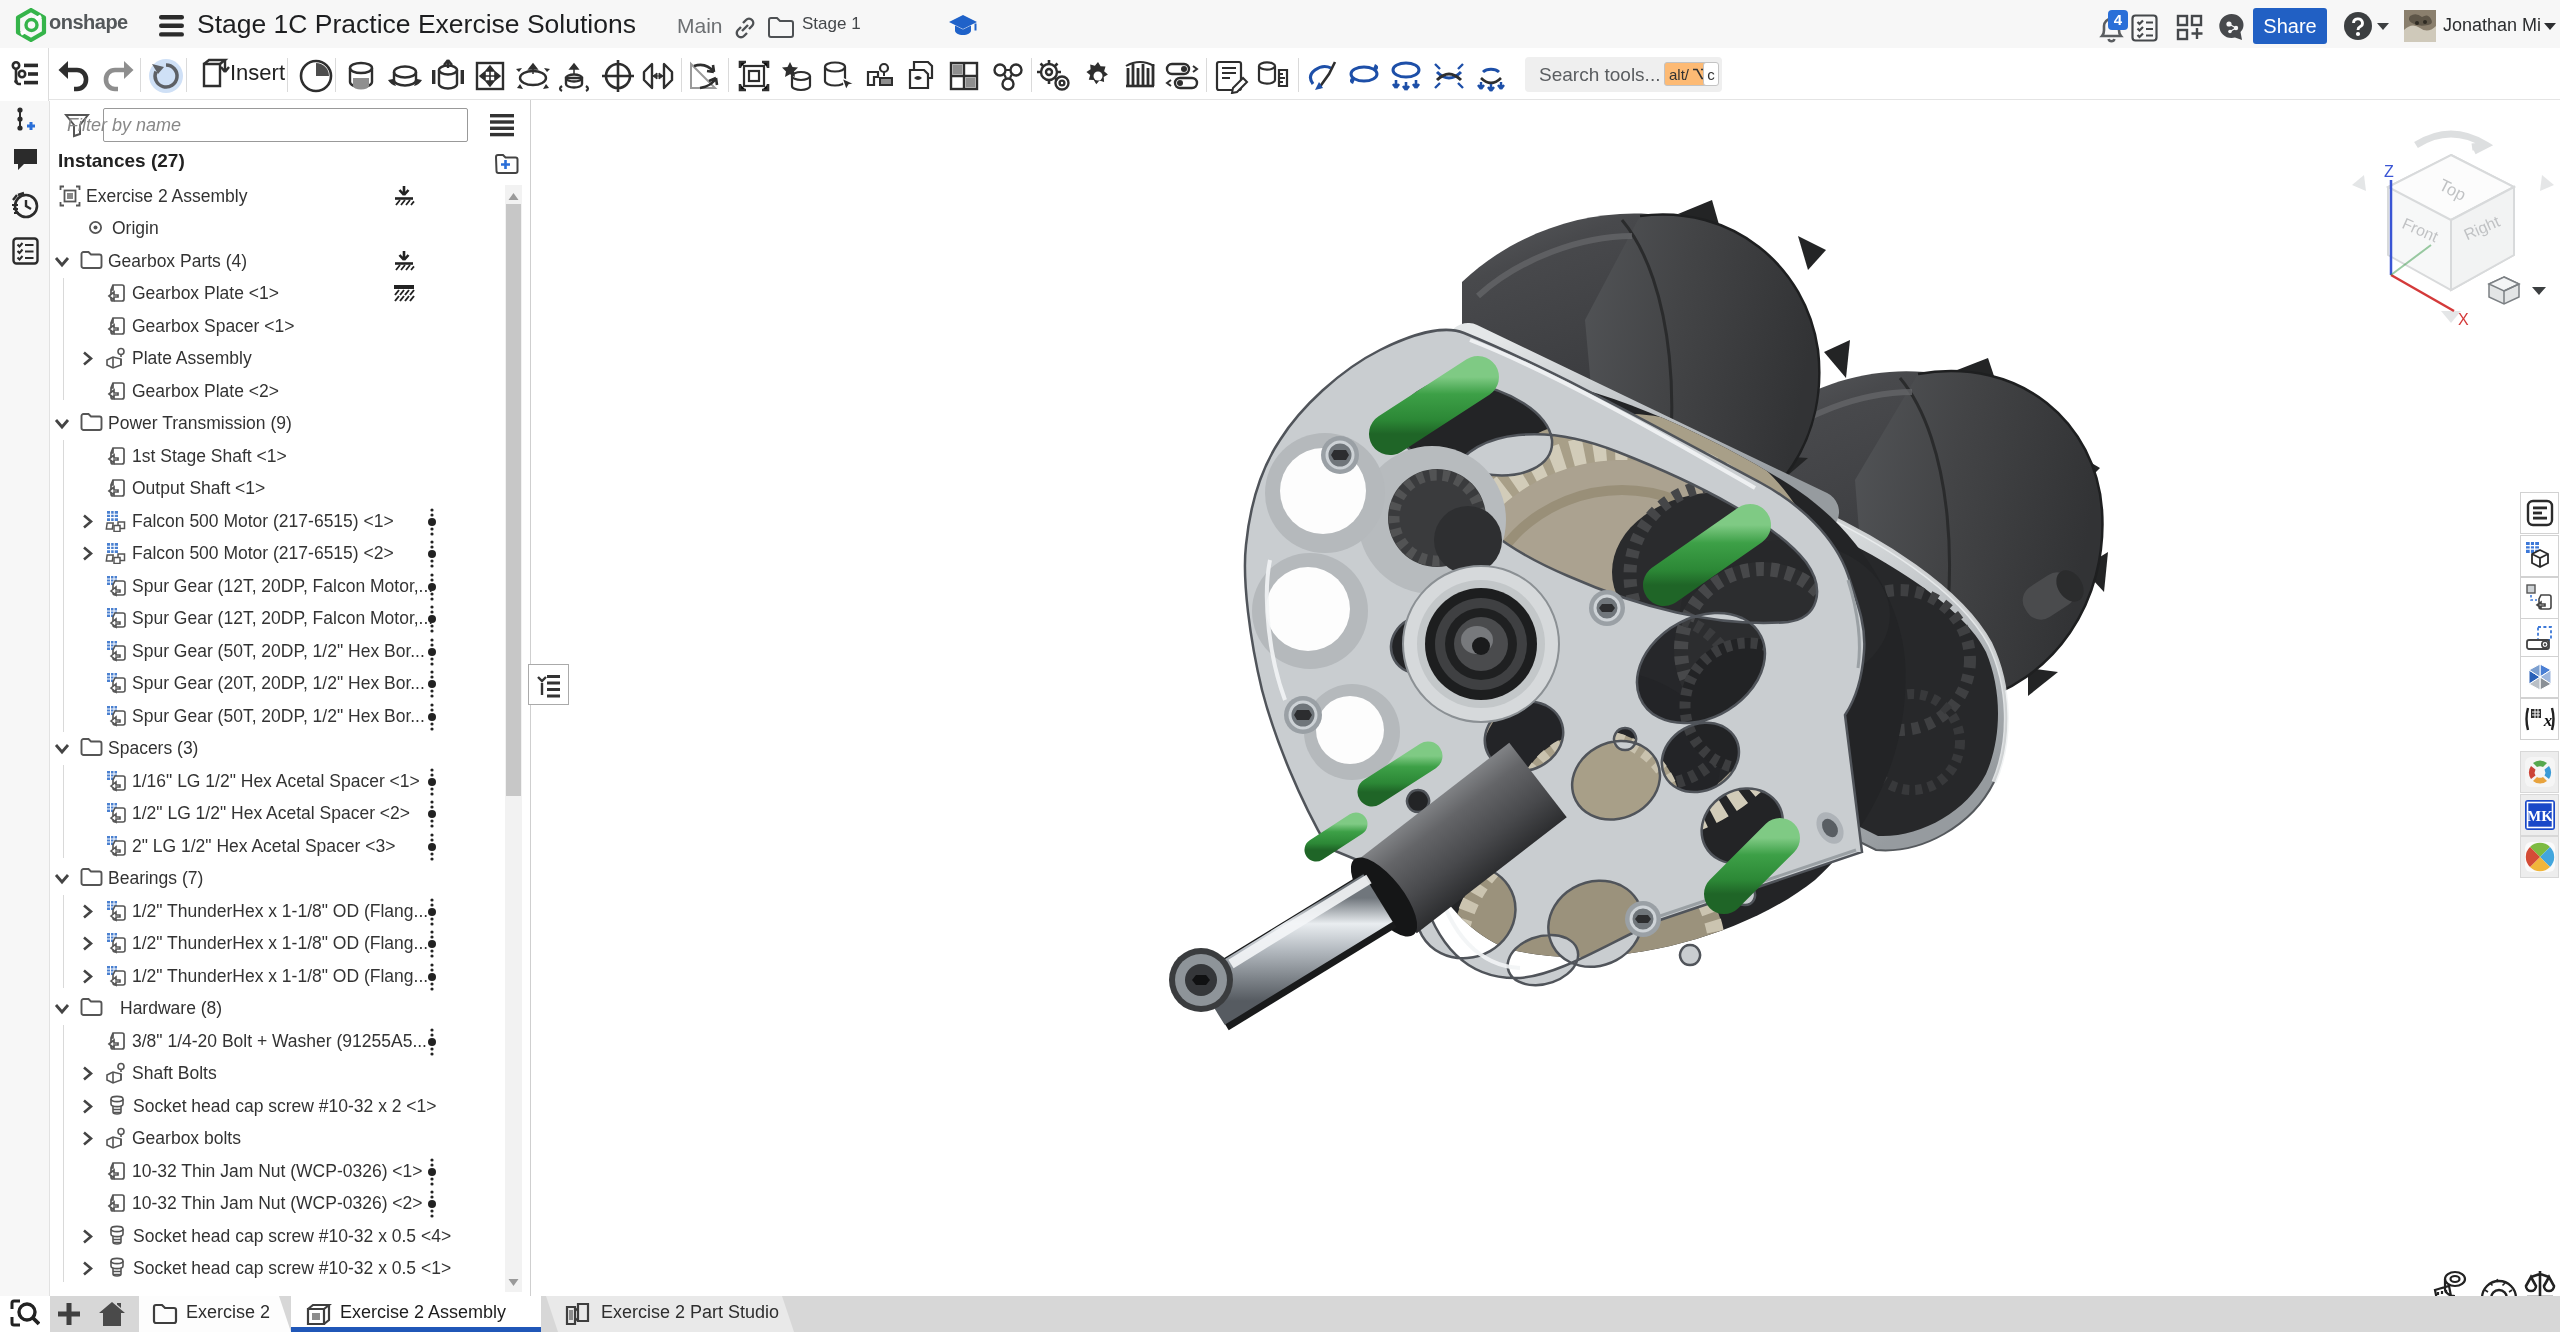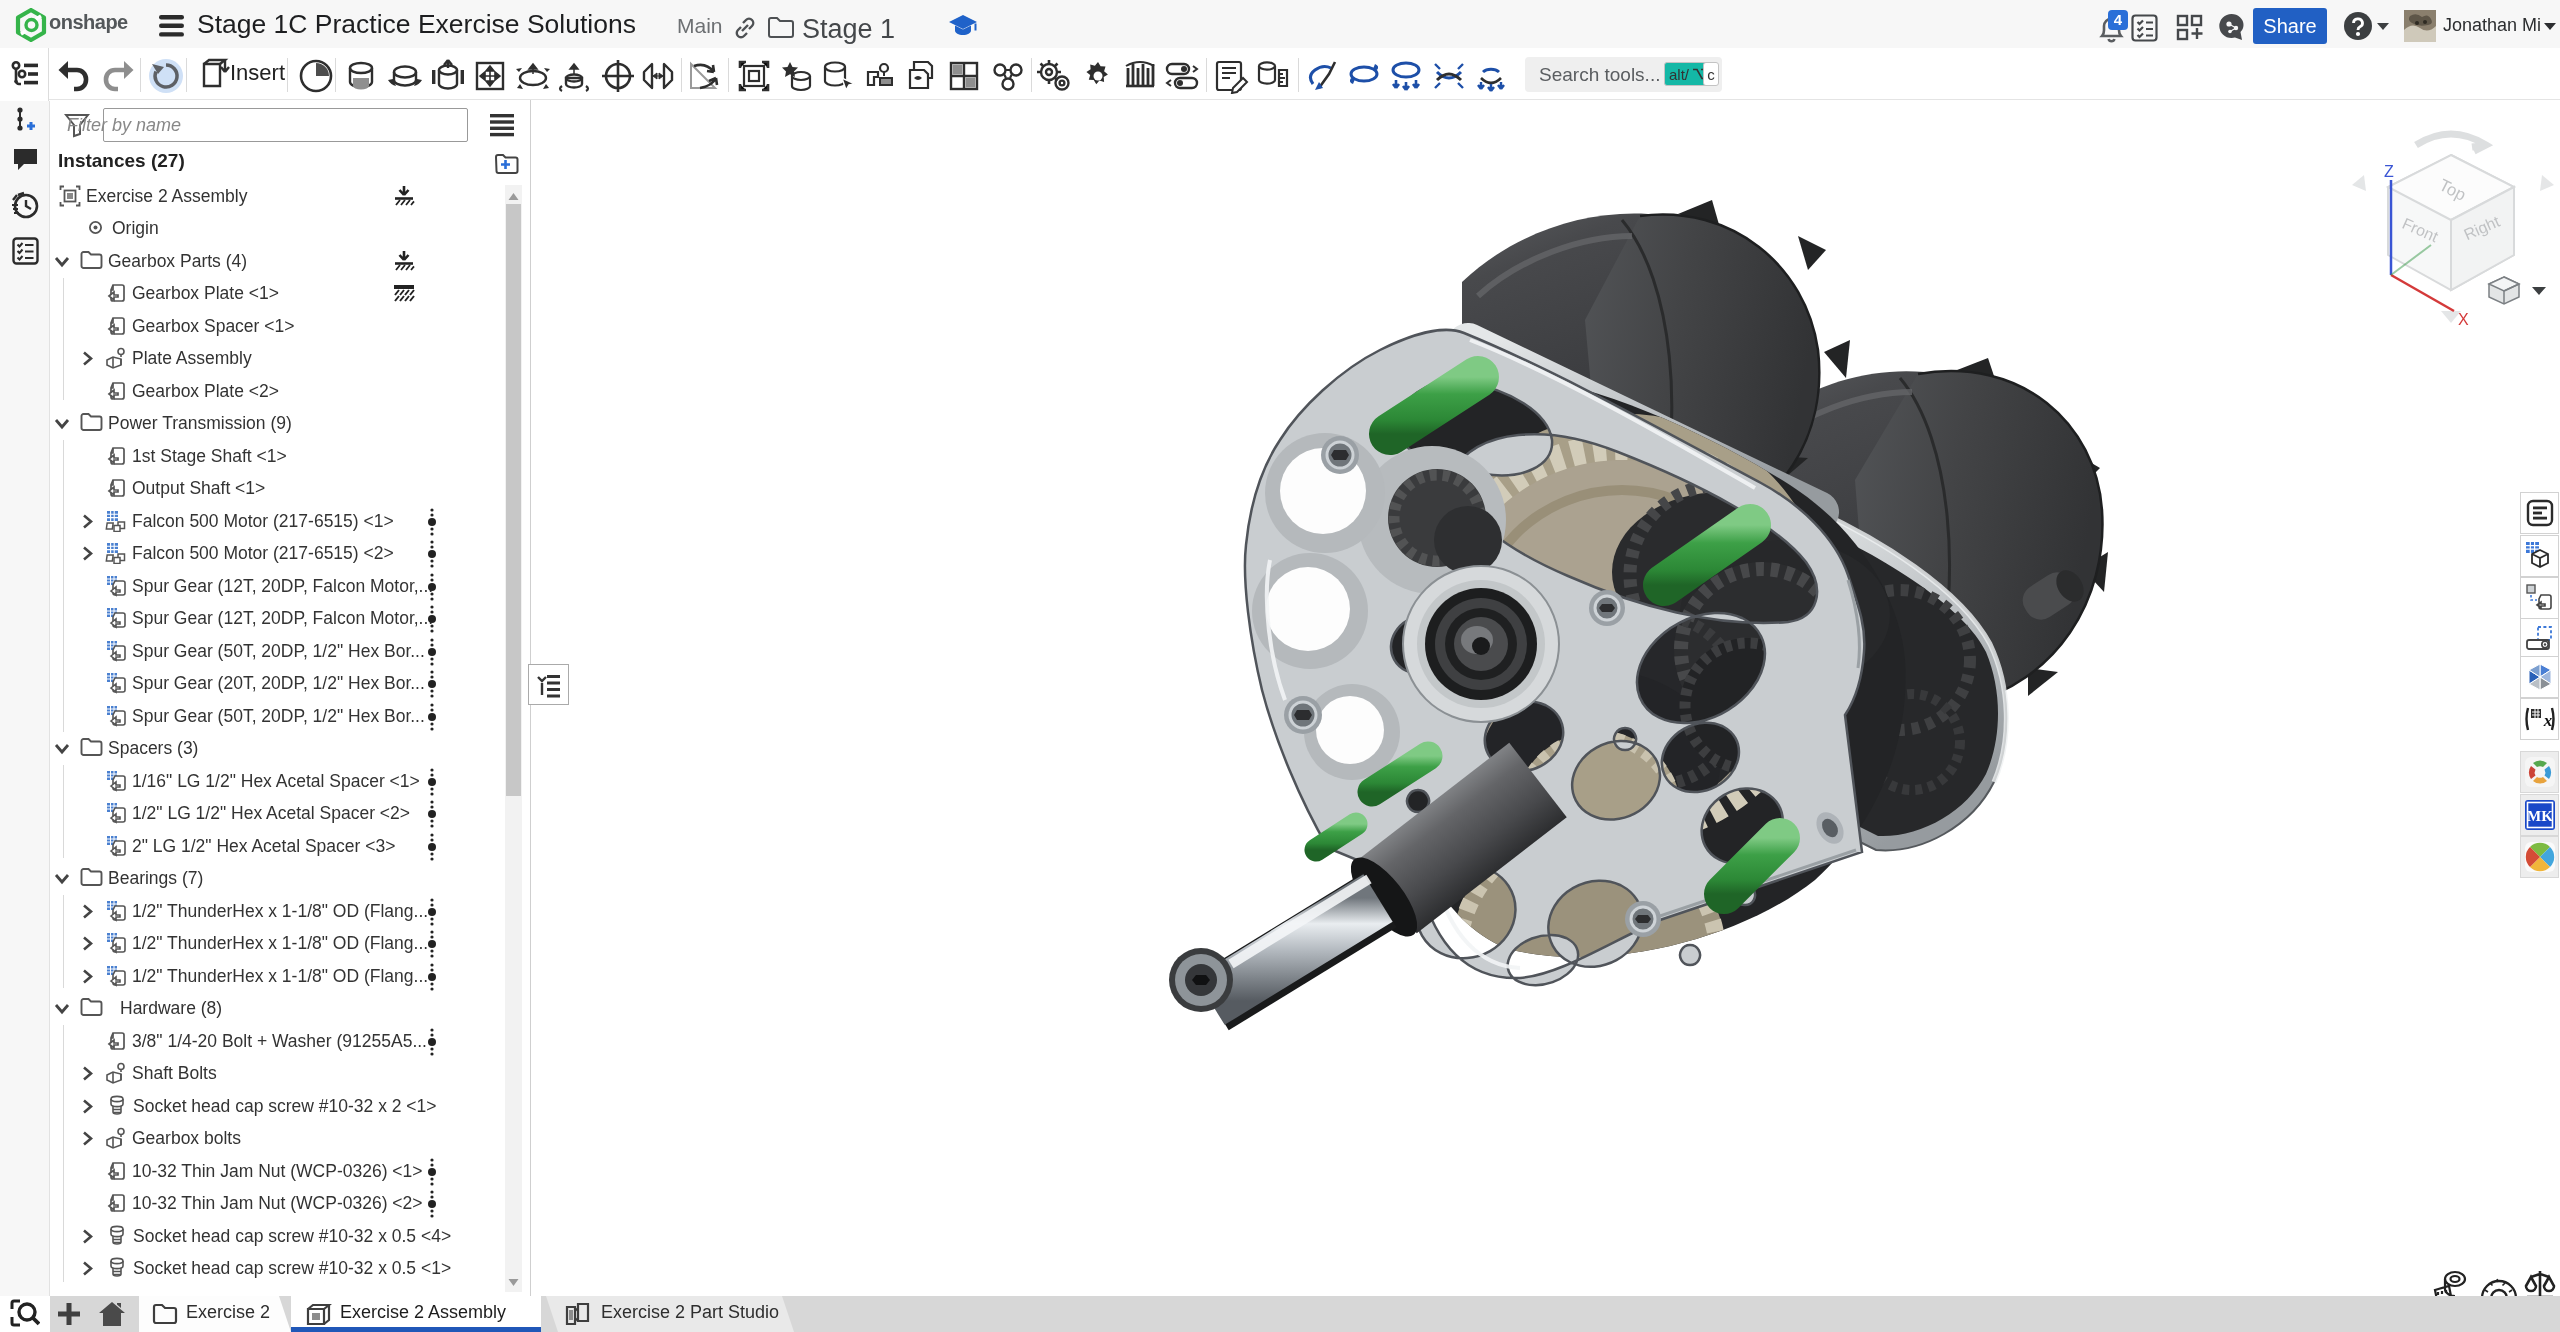--- a/index.html
+++ b/index.html
@@ -39,21 +39,21 @@
     <div class="abs" style="left:197px;top:9px;font-size:26.5px;font-weight:400;color:#1d1e20">Stage 1C Practice Exercise Solutions</div>
     <div class="abs" style="left:677px;top:14px;font-size:21px;color:#6d7073">Main</div>
     <svg class="abs" style="left:733px;top:16px" width="24" height="24" viewBox="0 0 24 24" fill="none" stroke="#4e5154" stroke-width="2.4">
       <path d="M10 7 l3-3 a4.2 4.2 0 0 1 6 6 l-3 3"></path>
         <path d="M14 17 l-3 3 a4.2 4.2 0 0 1 -6-6 l3-3"></path>
         <path d="M9 15 L15 9"></path>
     </svg>
     <svg class="abs" style="left:768px;top:16px" width="26" height="22" viewBox="0 0 26 22" fill="none" stroke="#4e5154" stroke-width="2">
       <path d="M1 4 a2 2 0 0 1 2-2 h6 l3 3 h11 a2 2 0 0 1 2 2 v12 a2 2 0 0 1-2 2 h-20 a2 2 0 0 1-2-2 Z"></path>
     </svg>
-    <div class="abs" style="left:802px;top:14px;font-size:27px;color:#44474a">Stage 1</div>
+    <div class="abs" style="left:802px;top:14px;font-size:17px;color:#44474a">Stage 1</div>
     <svg class="abs" style="left:948px;top:13px" width="30" height="26" viewBox="0 0 30 26">
       <path d="M15 2 L29 9 L15 16 L1 9 Z" fill="#1f62c9"></path>
       <path d="M7 12.5 v5 c0 2.6 3.6 4.6 8 4.6 s8-2 8-4.6 v-5 L15 16.5 Z" fill="#1f62c9"></path>
       <path d="M27.5 10.5 v7" stroke="#1f62c9" stroke-width="2"></path>
     </svg>
     <svg class="abs" style="left:2088px;top:10px" width="40" height="34" viewBox="0 0 40 34">
       <path d="M14 26 a8.5 8.5 0 0 0 2-5.7 v-4.2 a7.5 7.5 0 0 1 15 0 v4.2 a8.5 8.5 0 0 0 2 5.7 Z" fill="none" stroke="#5a5d60" stroke-width="2.6"></path>
       <path d="M20.6 29 a3 3 0 0 0 5.8 0" fill="none" stroke="#5a5d60" stroke-width="2.6"></path>
       <rect x="20" y="0" width="20" height="20" rx="4" fill="#2a6fd8"></rect>
       <text x="30" y="15" font-size="15" font-weight="700" fill="#fff" text-anchor="middle" font-family="Liberation Sans">4</text>
@@ -268,21 +268,21 @@
       </svg>
     <svg class="ticon" style="left:1473px" width="36" height="36" viewBox="0 0 36 36">
         <path d="M10 14 a10 7 0 0 1 16 0" fill="none" stroke="#1d4fa8" stroke-width="3"></path>
         <path d="M8 20 q10 10 20 0" fill="none" stroke="#2e2e2e" stroke-width="2.6"></path>
         <g stroke="#1d4fa8" stroke-width="2.4" fill="none">
           <path d="M8 24 v7 M8 31 l-3-4 M8 31 l3-4 M18 26 v7 M18 33 l-3-4 M18 33 l3-4 M28 24 v7 M28 31 l-3-4 M28 31 l3-4"></path>
         </g>
       </svg>
     <div class="abs" style="left:1525px;top:9px;width:197px;height:35px;background:#efefef;border-radius:4px">
       <div class="abs" style="left:14px;top:7px;font-size:19px;color:#5a5d60">Search tools...</div>
-      <div class="abs" style="left:139px;top:5px;width:46px;height:24px;background:#14b8a6;border:1px solid #c3c3c3;border-radius:3px;font-size:15px;color:#333;line-height:24px;text-align:left;padding-left:4px">alt/</div>
+      <div class="abs" style="left:139px;top:5px;width:46px;height:24px;background:#fdba74;border:1px solid #c3c3c3;border-radius:3px;font-size:15px;color:#333;line-height:24px;text-align:left;padding-left:4px">alt/</div>
       <svg class="abs" style="left:167px;top:11px" width="14" height="12" viewBox="0 0 14 12">
           <path d="M1 1.5 h4 l5 9 h3 M9 1.5 h4" fill="none" stroke="#333" stroke-width="1.6"></path>
         </svg>
       <div class="abs" style="left:178px;top:5px;width:16px;height:24px;background:#fff;border:1px solid #c3c3c3;border-radius:3px;font-size:15px;color:#333;line-height:24px;text-align:center">c</div>
     </div>
   </div>
   <div id="tabbox">
     <svg class="abs" style="left:11px;top:13px" width="29" height="26" viewBox="0 0 29 26">
         <g stroke="#2b2b2b" stroke-width="2.6" fill="none">
           <circle cx="5" cy="4.5" r="3.2"></circle>

